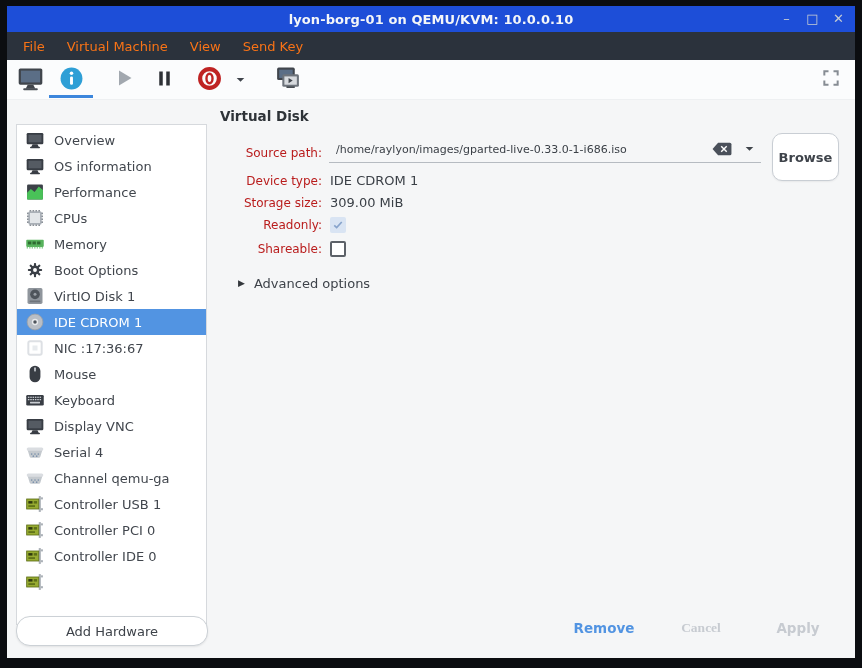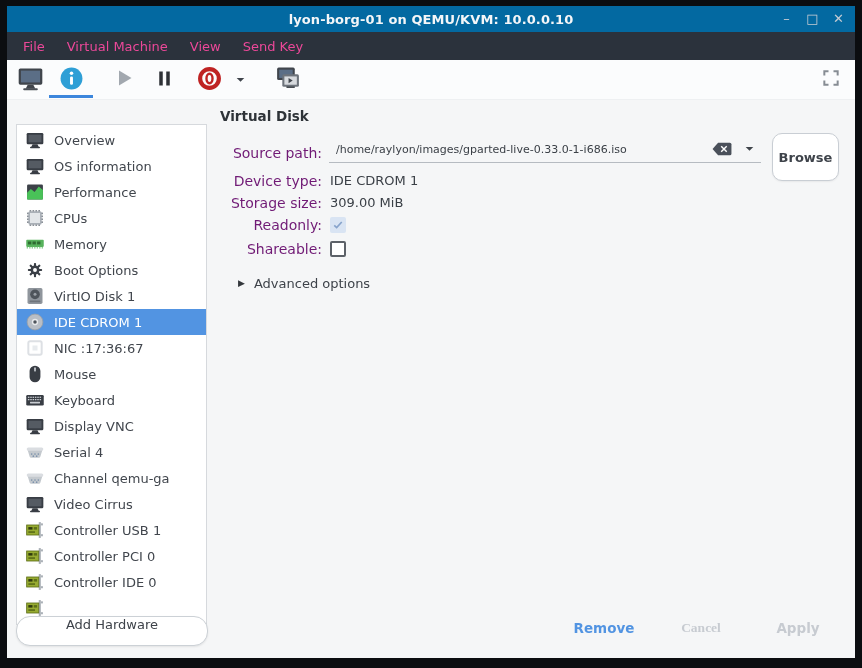--- a/index.html
+++ b/index.html
@@ -10,51 +10,51 @@
     font-family:"DejaVu Sans","Liberation Sans",sans-serif;
     -webkit-font-smoothing:antialiased;
   }
   .frame { position:relative; width:862px; height:668px; background:#0b0d10; }
   .window {
     position:absolute; left:7px; top:6px; width:848px; height:652px;
     display:flex; flex-direction:column; background:#f5f6f7;
   }
   
   .titlebar {
-    height:26px; background:#0369a1; position:relative;
+    height:26px; background:#1d4ed8; position:relative;
     display:flex; align-items:center; justify-content:center; flex:0 0 26px;
   }
   .title { color:#f4f6f8; font-weight:bold; font-size:13px; letter-spacing:0.1px; }
   .window-controls { position:absolute; right:8px; top:0; height:100%; display:flex; align-items:center; gap:9px; }
   .win-btn { color:#c6ccd3; width:17px; height:18px; line-height:18px; text-align:center; font-size:13px; cursor:default; }
   
   .menubar { height:28px; background:#2b323c; display:flex; align-items:center; padding-left:5px; flex:0 0 28px; }
-  .menu-item { color:#ec4899; font-size:13px; padding:0 11px; height:100%; display:flex; align-items:center; }
+  .menu-item { color:#f97316; font-size:13px; padding:0 11px; height:100%; display:flex; align-items:center; }
   
   .toolbar { height:40px; background:#fbfcfd; position:relative; flex:0 0 40px; border-bottom:1px solid #eef0f2; }
   .tool-btn { position:absolute; top:2px; height:36px; display:flex; align-items:center; justify-content:center; }
   .tool-btn.active { box-shadow:inset 0 -3px 0 #3c86dc; }
   .fullscreen-btn { position:absolute; right:12px; top:8px; width:24px; height:24px; display:flex; align-items:center; justify-content:center; }
   
   .content { flex:1; position:relative; background:#f5f6f7; }
   .hw-panel {
     position:absolute; left:9px; top:24px; width:191px; height:501px;
     background:#ffffff; border:1px solid #d6d9dd; overflow:hidden; padding-top:2px;
   }
   .hw-row { height:26px; display:flex; align-items:center; padding-left:7px; font-size:13px; color:#41464d; white-space:nowrap; }
   .hw-row .icon { width:22px; height:22px; flex:0 0 22px; display:flex; align-items:center; justify-content:center; margin-right:8px; }
   .hw-row.selected { background:#5294e2; color:#ffffff; }
   .add-hw-btn {
     position:absolute; left:9px; top:516px; width:192px; height:30px;
     background:#ffffff; border:1px solid #ccd1d6; border-radius:14px;
-    display:flex; align-items:flex-start; justify-content:center;
+    display:flex; align-items:center; justify-content:center;
     font-size:13px; color:#3e434a; box-shadow:0 1px 2px rgba(0,0,0,0.08);
   }
   .pane-title { position:absolute; left:213px; top:8px; font-size:13.5px; font-weight:bold; color:#2e3338; }
-  .field-label { position:absolute; left:205px; width:110px; text-align:right; font-size:14px; color:#701a75; line-height:16px; }
+  .field-label { position:absolute; left:205px; width:110px; text-align:right; font-size:12px; color:#b91c1c; line-height:16px; }
   .value { position:absolute; left:323px; font-size:13px; color:#3b4047; line-height:16px; }
   .entry {
     position:absolute; left:322px; top:36px; width:432px; height:27px;
     border-bottom:1px solid #b6bbc1; font-size:11px; color:#3b4047;
     display:flex; align-items:center; padding-left:7px;
   }
   .entry .clear-icon { position:absolute; right:28px; top:5px; width:22px; height:16px; }
   .entry .caret { position:absolute; right:5px; top:6px; }
   .browse-btn {
     position:absolute; left:765px; top:33px; width:67px; height:48px;
@@ -345,31 +345,20 @@
                   <circle cx="8" cy="14.5" r="1"></circle>
                   <circle cx="12" cy="14.5" r="1"></circle>
                   <circle cx="16" cy="14.5" r="1"></circle>
                   <circle cx="10" cy="17" r="1"></circle>
                   <circle cx="14" cy="17" r="1"></circle>
                 </g>
               </svg>
             </span>
             <span data-name="sidebar-item-label">Channel qemu-ga</span>
           </div>
-          <div class="hw-row" data-name="sidebar-item-video-cirrus">
-            <span class="icon" data-name="monitor-icon">
-              <svg width="20" height="20" viewBox="0 0 24 24">
-                <rect x="2" y="3.5" width="20" height="13.5" rx="1.5" fill="#383d44"></rect>
-                <rect x="4.2" y="5.7" width="15.6" height="9" fill="#555b63"></rect>
-                <path d="M9 17l-1.5 3.5h9L15 17z" fill="#383d44"></path>
-                <rect x="6" y="20.2" width="12" height="1.6" rx="0.8" fill="#383d44"></rect>
-              </svg>
-            </span>
-            <span data-name="sidebar-item-label">Video Cirrus</span>
-          </div>
           <div class="hw-row" data-name="sidebar-item-controller-usb-0">
             <span class="icon" data-name="pci-card-icon">
               <svg width="20" height="20" viewBox="0 0 24 24">
                 <rect x="16.5" y="2.5" width="2.5" height="19" fill="#aab0b7"></rect>
                 <rect x="19" y="4" width="2.5" height="2.5" fill="#aab0b7"></rect>
                 <rect x="19" y="17" width="2.5" height="2.5" fill="#aab0b7"></rect>
                 <rect x="2" y="6" width="14.5" height="12" fill="#97ab31" stroke="#5c6e17" stroke-width="1"></rect>
                 <rect x="4" y="8.5" width="5" height="3" fill="#2f3a0e"></rect>
                 <rect x="10.5" y="8.5" width="4" height="3" fill="#5c6e17"></rect>
                 <rect x="4" y="13.5" width="8" height="2" fill="#5c6e17"></rect>

